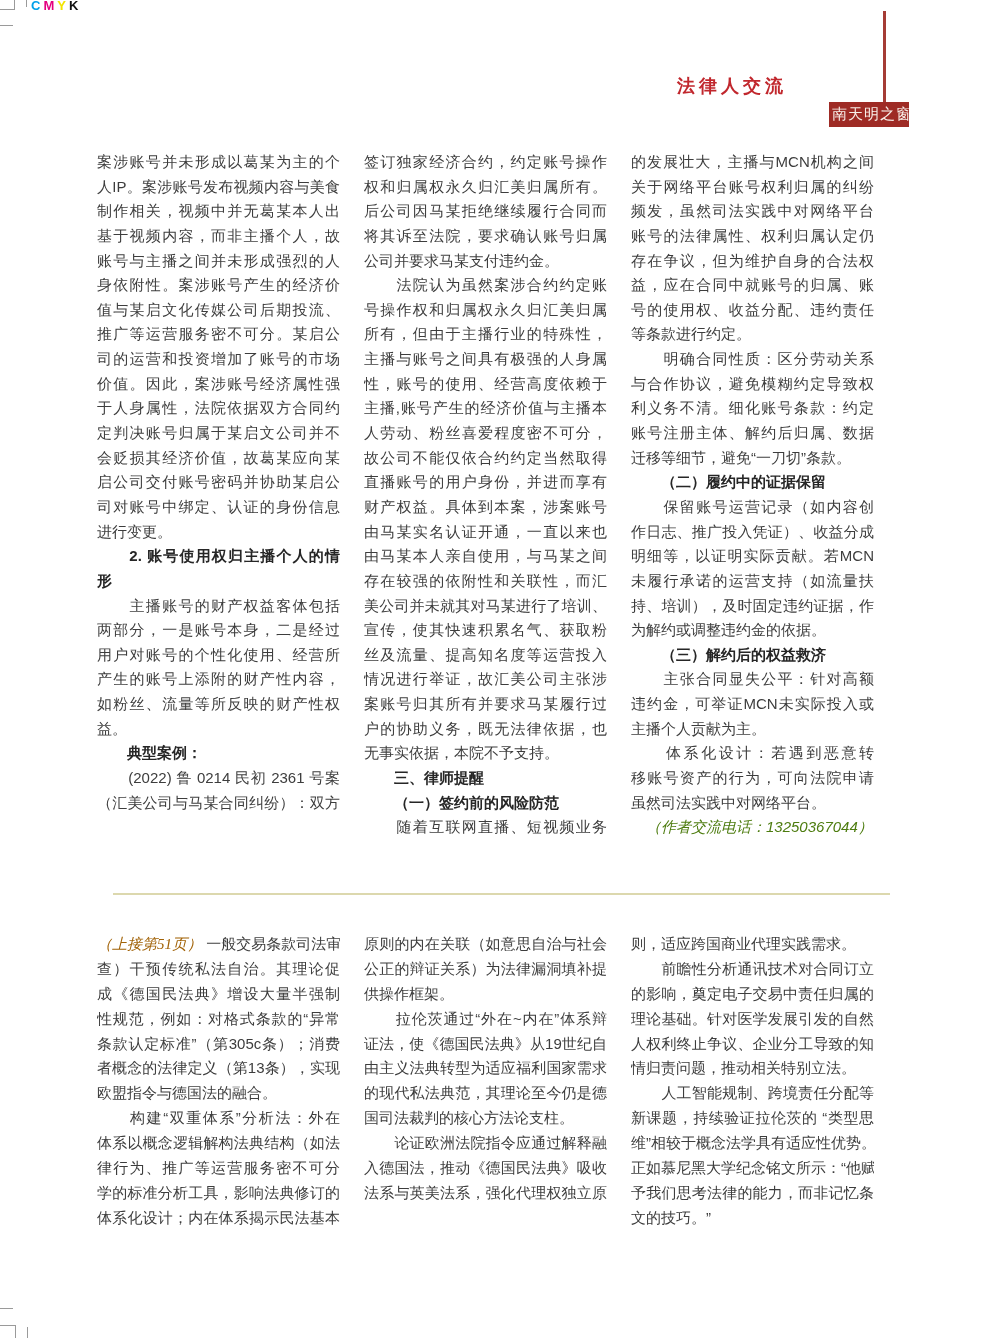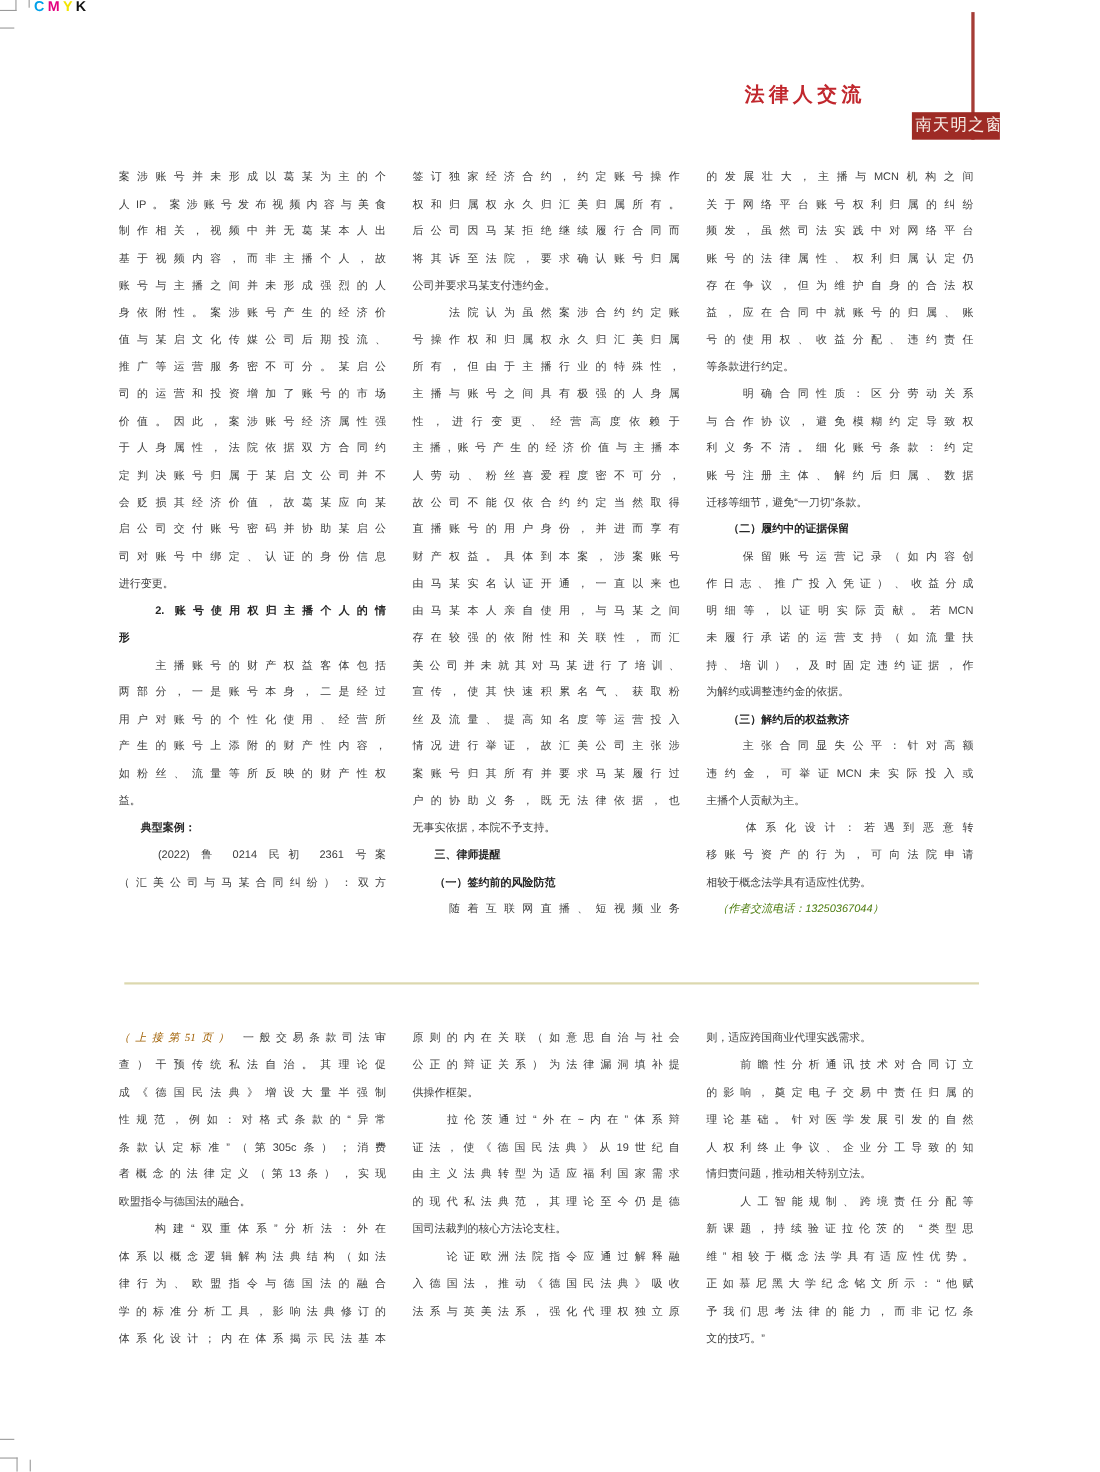--- a/index.html
+++ b/index.html
@@ -23,23 +23,23 @@
     position:absolute;left:793px;top:102px;width:86px;height:25px;line-height:25px;
     background:var(--badge_red);color:#f8efe9;text-align:center;font-size:15px;
     letter-spacing:1px;font-family:"Liberation Serif", serif;white-space:nowrap;margin-left:36px;
   }
   .pageno{
     position:absolute;left:941px;top:101px;font-family:"Liberation Serif", serif;
     font-size:22px;color:#2f2f2f;
   }
   
   .article{
-    position:absolute;left:108px;width:777px;display:grid;
+    position:absolute;left:97px;width:777px;display:grid;
     grid-template-columns:repeat(3,243px);column-gap:24px;
-    font-size:10px;color:var(--body_text);
+    font-size:15px;color:var(--body_text);
   }
   .article.top{top:150px;--lh:24.65px;}
   .article.bottom{top:932px;--lh:24.9px;}
   .col{width:243px;overflow:hidden;}
   .ln{
     line-height:var(--lh);height:var(--lh);white-space:nowrap;overflow:hidden;
     text-align:justify;text-align-last:justify;
   }
   .ln.l{text-align-last:left;}
   .ln.b{font-weight:bold;color:var(--heading_text);}
@@ -110,21 +110,21 @@
     <section class="col">
         <div class="ln j">签订独家经济合约，约定账号操作</div>
         <div class="ln j">权和归属权永久归汇美归属所有。</div>
         <div class="ln j">后公司因马某拒绝继续履行合同而</div>
         <div class="ln j">将其诉至法院，要求确认账号归属</div>
         <div class="ln l">公司并要求马某支付违约金。</div>
         <div class="ln j">　　法院认为虽然案涉合约约定账</div>
         <div class="ln j">号操作权和归属权永久归汇美归属</div>
         <div class="ln j">所有，但由于主播行业的特殊性，</div>
         <div class="ln j">主播与账号之间具有极强的人身属</div>
-        <div class="ln j">性，进行变更、经营高度依赖于</div>
+        <div class="ln j">性，账号的使用、经营高度依赖于</div>
         <div class="ln j">主播,账号产生的经济价值与主播本</div>
         <div class="ln j">人劳动、粉丝喜爱程度密不可分，</div>
         <div class="ln j">故公司不能仅依合约约定当然取得</div>
         <div class="ln j">直播账号的用户身份，并进而享有</div>
         <div class="ln j">财产权益。具体到本案，涉案账号</div>
         <div class="ln j">由马某实名认证开通，一直以来也</div>
         <div class="ln j">由马某本人亲自使用，与马某之间</div>
         <div class="ln j">存在较强的依附性和关联性，而汇</div>
         <div class="ln j">美公司并未就其对马某进行了培训、</div>
         <div class="ln j">宣传，使其快速积累名气、获取粉</div>
@@ -157,39 +157,39 @@
         <div class="ln j">明细等，以证明实际贡献。若MCN</div>
         <div class="ln j">未履行承诺的运营支持（如流量扶</div>
         <div class="ln j">持、培训），及时固定违约证据，作</div>
         <div class="ln l">为解约或调整违约金的依据。</div>
         <div class="ln l b">　　（三）解约后的权益救济</div>
         <div class="ln j">　　主张合同显失公平：针对高额</div>
         <div class="ln j">违约金，可举证MCN未实际投入或</div>
         <div class="ln l">主播个人贡献为主。</div>
         <div class="ln j">　　体系化设计：若遇到恶意转</div>
         <div class="ln j">移账号资产的行为，可向法院申请</div>
-        <div class="ln l">相较于概念法学具有适应性优势。</div>
+        <div class="ln l">虽然司法实践中对网络平台。</div>
         <div class="ln l k">　（作者交流电话：13250367044）</div>
       </section>
   </main>
 
   <div class="divider"></div>
 
   <main class="article bottom">
     <section class="col">
         <div class="ln j"><span class="seg-k">（上接第51页）</span><span class="seg-n"> 一般交易条款司法审</span></div>
         <div class="ln j">查）干预传统私法自治。其理论促</div>
         <div class="ln j">成《德国民法典》增设大量半强制</div>
         <div class="ln j">性规范，例如：对格式条款的“异常</div>
         <div class="ln j">条款认定标准”（第305c条）；消费</div>
         <div class="ln j">者概念的法律定义（第13条），实现</div>
         <div class="ln l">欧盟指令与德国法的融合。</div>
         <div class="ln j">　　构建“双重体系”分析法：外在</div>
         <div class="ln j">体系以概念逻辑解构法典结构（如法</div>
-        <div class="ln j">律行为、欧盟指令与德国法的融合</div>
+        <div class="ln j">律行为、推广等运营服务密不可分</div>
         <div class="ln j">学的标准分析工具，影响法典修订的</div>
         <div class="ln j">体系化设计；内在体系揭示民法基本</div>
       </section>
     <section class="col">
         <div class="ln j">原则的内在关联（如意思自治与社会</div>
         <div class="ln j">公正的辩证关系）为法律漏洞填补提</div>
         <div class="ln l">供操作框架。</div>
         <div class="ln j">　　拉伦茨通过“外在~内在”体系辩</div>
         <div class="ln j">证法，使《德国民法典》从19世纪自</div>
         <div class="ln j">由主义法典转型为适应福利国家需求</div>

